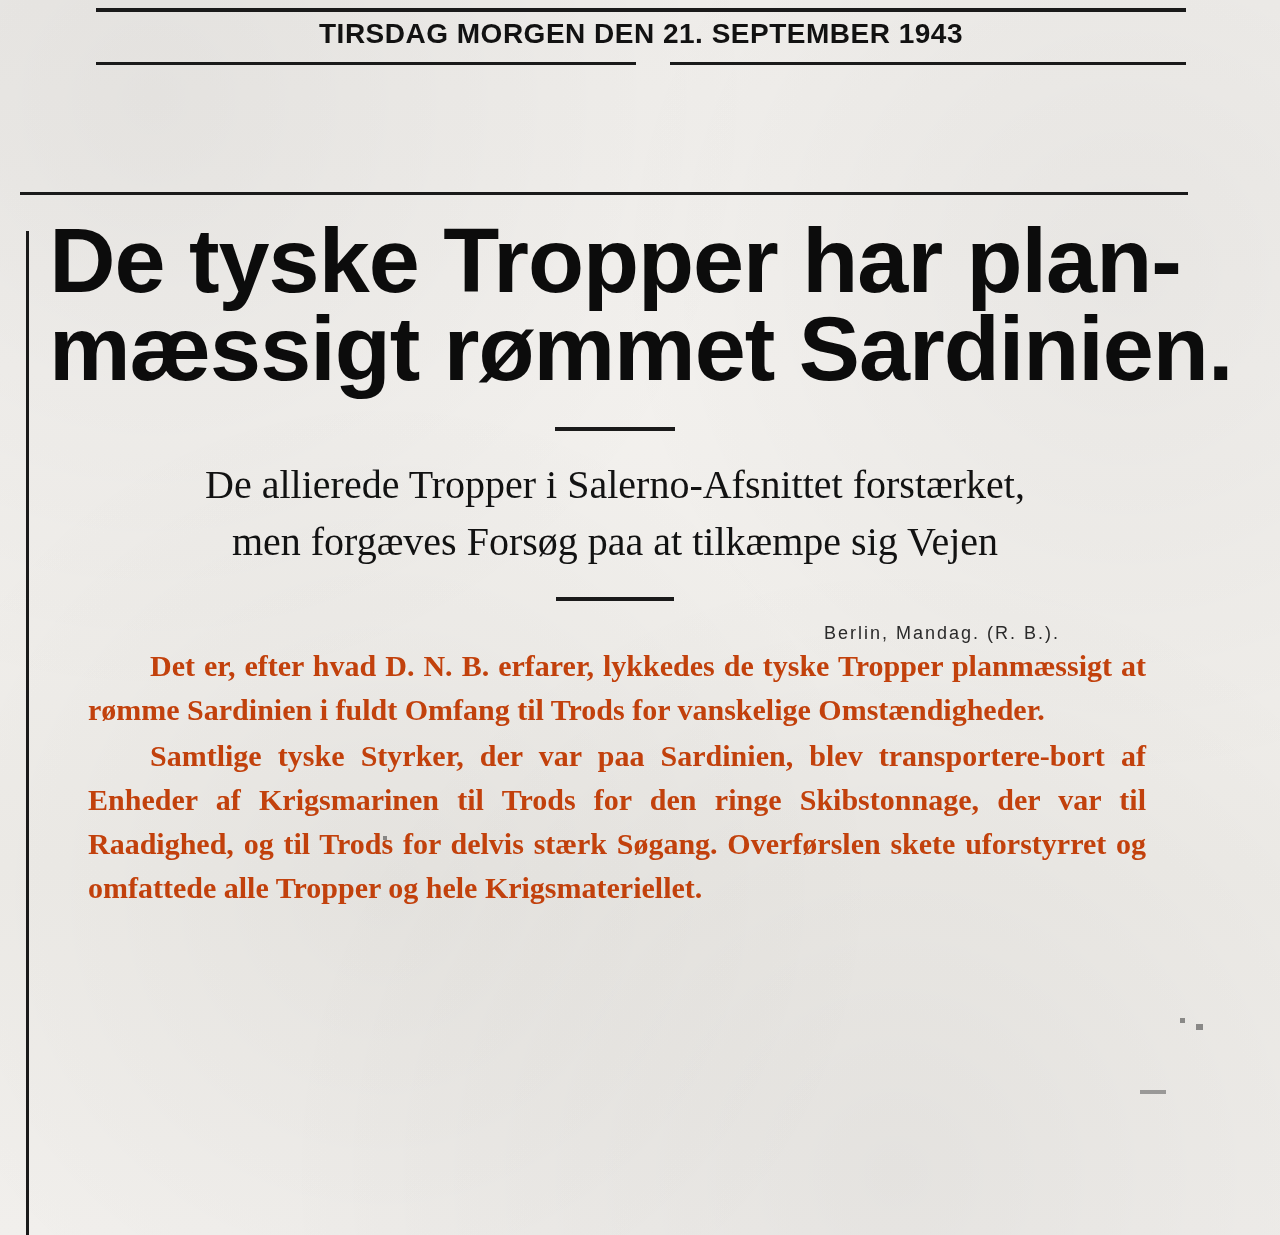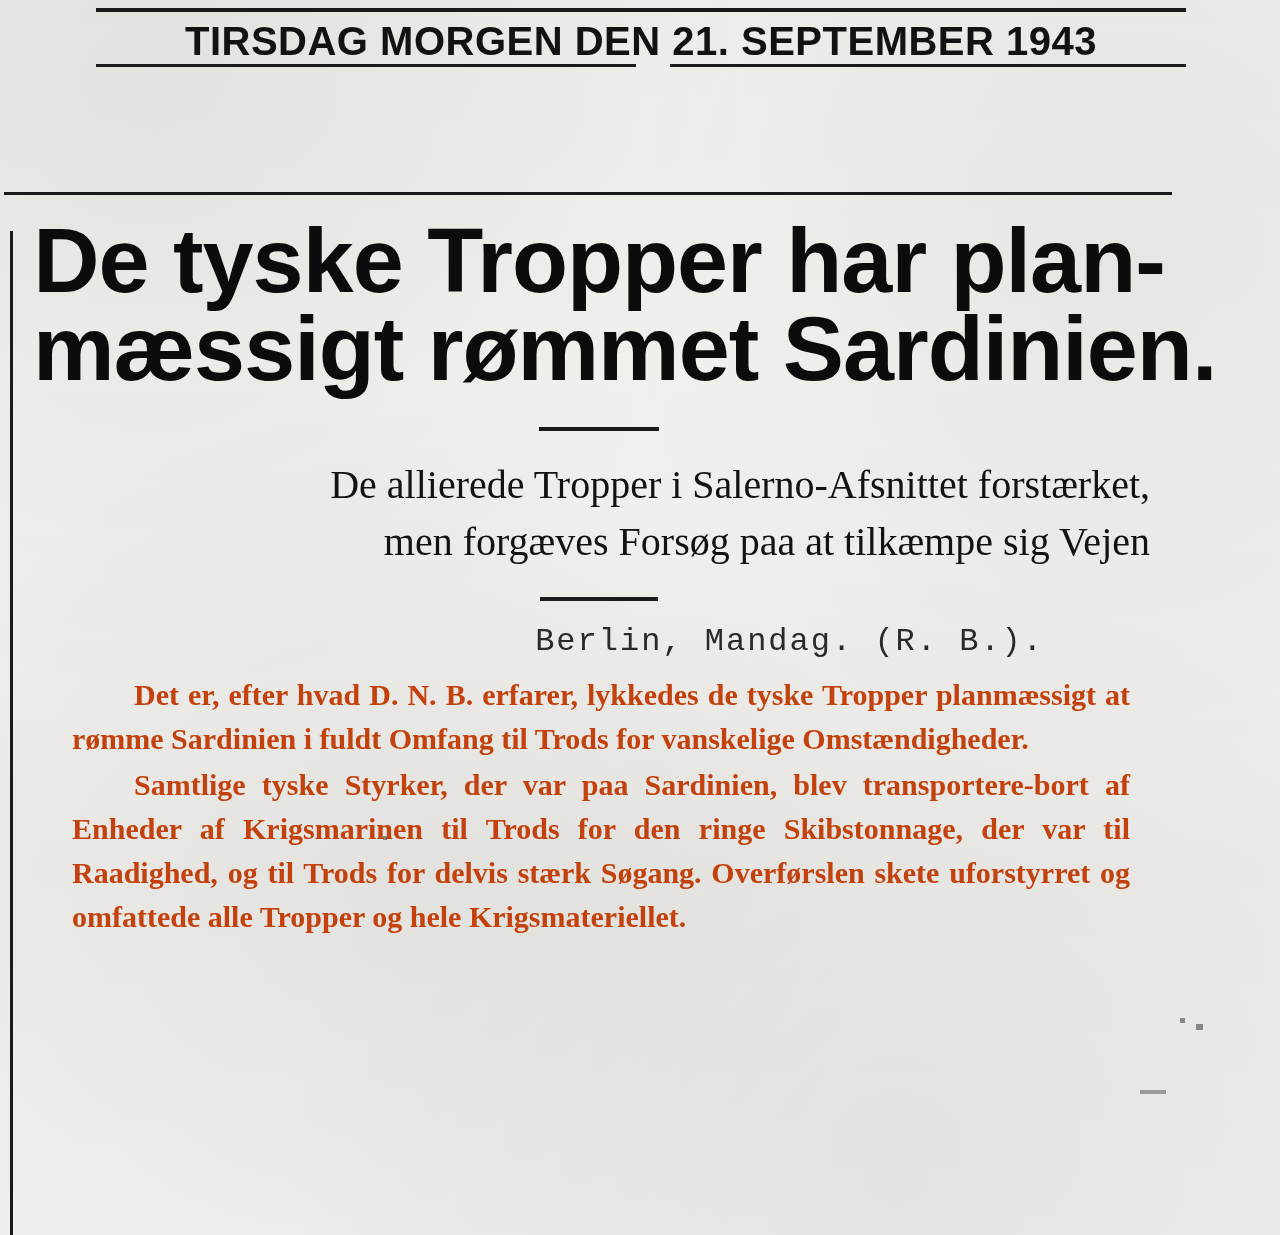--- a/index.html
+++ b/index.html
@@ -44,41 +44,41 @@
   }
   .rule-thin {
     height: 3px;
     background: #1a1a1a;
     width: 100%;
   }
   .rule-thin.top { height: 4px; }
   .date-line {
     font-family: "Liberation Sans", sans-serif;
     font-weight: bold;
-    font-size: 40px;
+    font-size: 28px;
     letter-spacing: 0.5px;
     text-align: center;
     line-height: 1.15;
-    padding: 6px 0 0 0;
+    padding: 6px 0 12px 0;
     color: #121212;
     white-space: nowrap;
   }
   .rule-split {
     display: flex;
     width: 100%;
     height: 3px;
   }
   .rule-split .seg-a { flex: 0 0 540px; background: #1a1a1a; }
   .rule-split .seg-gap { flex: 0 0 34px; background: transparent; }
   .rule-split .seg-b { flex: 1 1 auto; background: #1a1a1a; }
 
   
   .article {
     position: absolute;
-    left: 4px;
+    left: 20px;
     top: 192px;
     width: 1168px;
   }
   .article-top-rule {
     height: 3px;
     background: #1a1a1a;
     width: 1168px;
     margin-left: 0;
   }
   .article-body {
@@ -115,41 +115,41 @@
     width: 120px;
     height: 4px;
     background: #1a1a1a;
     margin: 34px auto 26px auto;
   }
 
   .subhead {
     font-family: "Liberation Serif", serif;
     font-size: 40px;
     line-height: 1.42;
-    text-align: right;
+    text-align: center;
     color: #121212;
     padding: 0 22px;
   }
   .subhead .line { display: block; }
 
   .short-rule-2 {
     width: 118px;
     height: 4px;
     background: #1a1a1a;
     margin: 26px auto 22px auto;
   }
 
   .dateline {
-    font-family: Liberation Mono, monospace;
-    font-size: 32px;
+    font-family: Liberation Sans, sans-serif;
+    font-size: 18px;
     letter-spacing: 2px;
     text-align: right;
     color: #2a2a2a;
     padding-right: 128px;
-    margin-bottom: 13px;
+    margin-bottom: 0;
   }
 
   .body-text {
     font-family: "Liberation Serif", serif;
     font-weight: bold;
     font-size: 30px;
     line-height: 1.47;
     text-align: justify;
     text-justify: inter-word;
     color: #c2410c;

